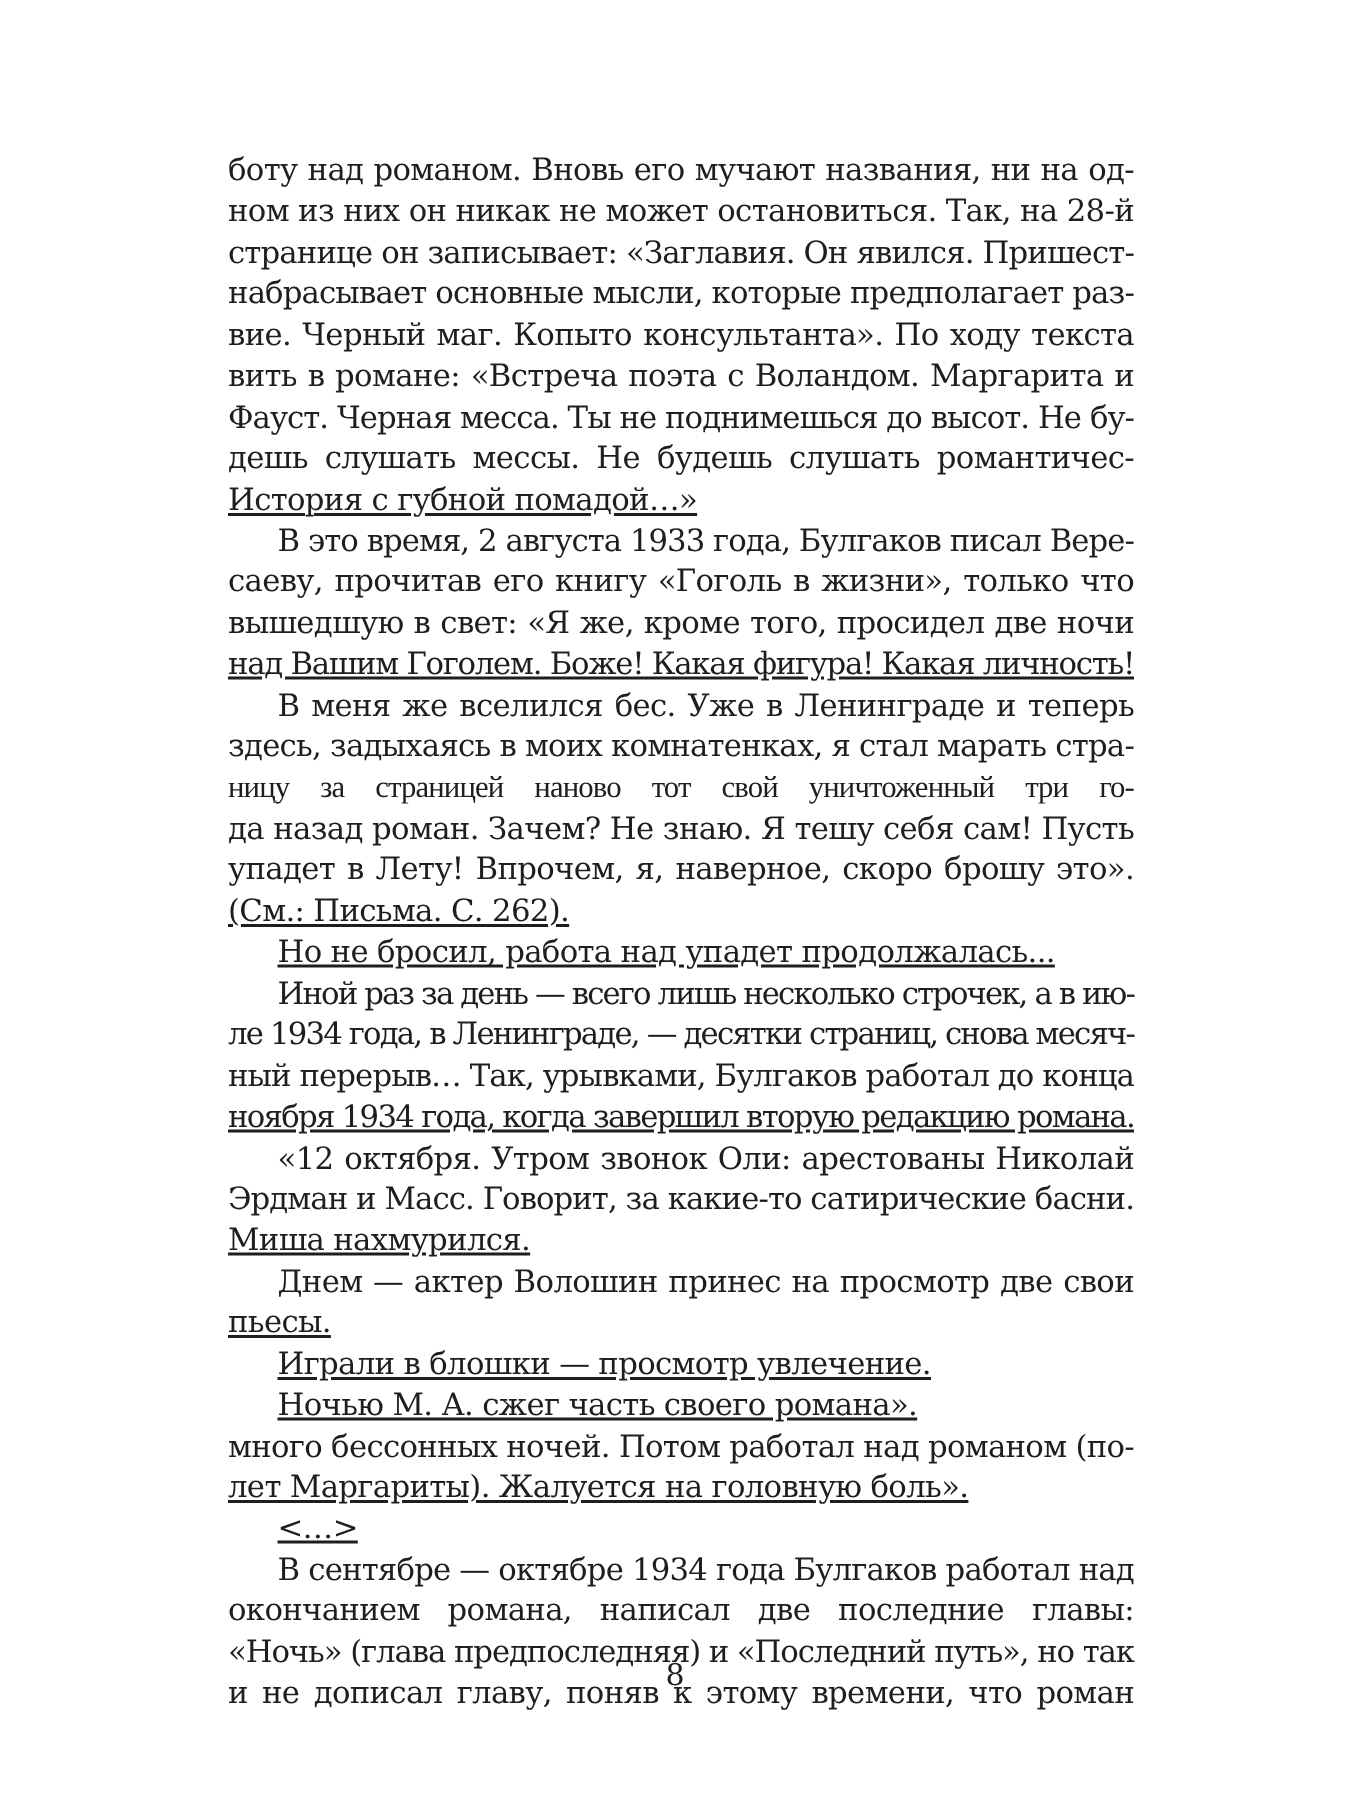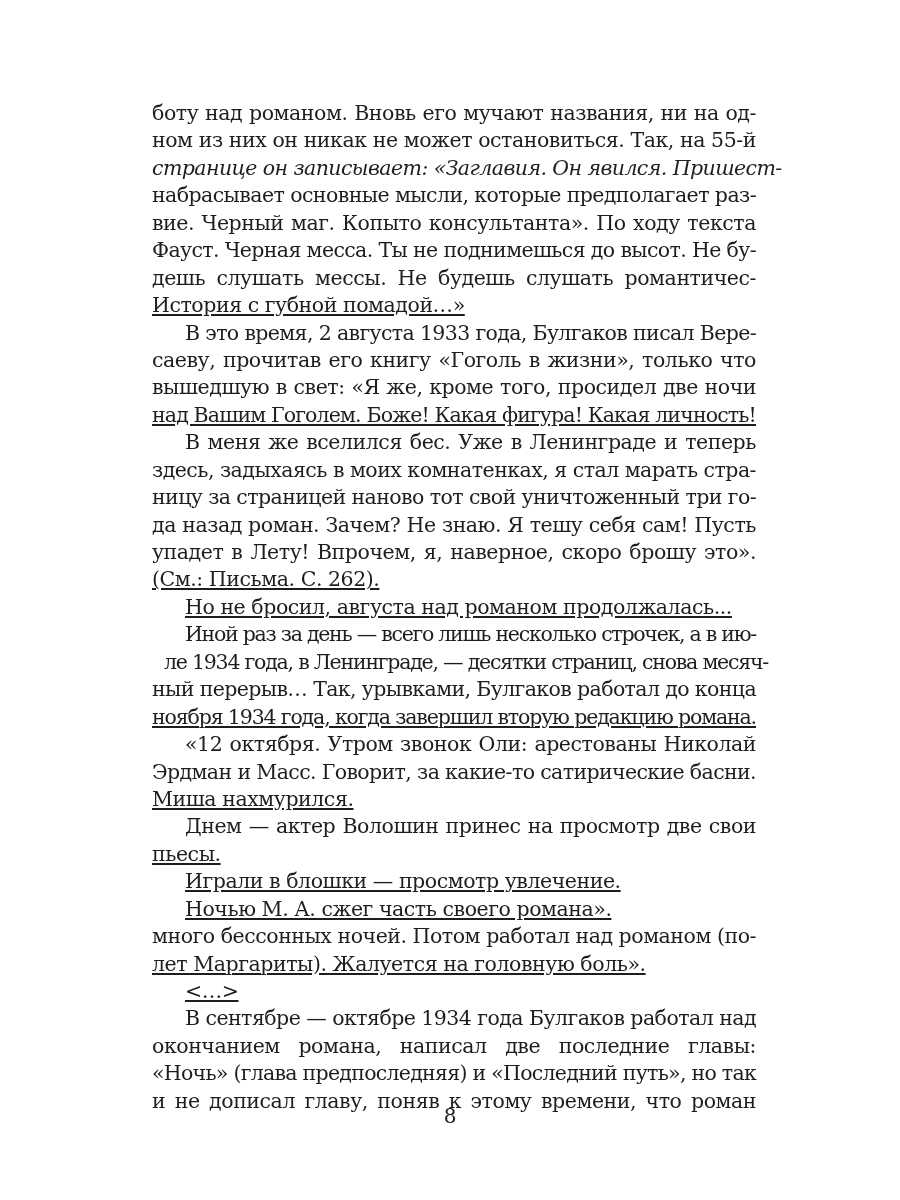--- a/index.html
+++ b/index.html
@@ -37,40 +37,41 @@
       font-family: "DejaVu Serif", "Liberation Serif", serif;
       font-size: 20px;
       color: #1e1e1e;
     }
   </style>
 </head>
 <body>
 
 <div class="page" id="page-body">
     <span class="line">боту над романом. Вновь его мучают названия, ни на од-</span>
-    <span class="line">ном из них он никак не может остановиться. Так, на 55-й</span>
-    <span class="line" style="letter-spacing: -0.572685px; font-style: italic;">странице он записывает: «Заглавия. Он явился. Пришест-</span>
+    <span class="line">ном из них он никак не может остановиться. Так, на 28-й</span>
+    <span class="line" style="letter-spacing: -0.572685px;">странице он записывает: «Заглавия. Он явился. Пришест-</span>
     <span class="line" style="letter-spacing: -0.579422px;">набрасывает основные мысли, которые предполагает раз-</span>
     <span class="line">вие. Черный маг. Копыто консультанта». По ходу текста</span>
+    <span class="line">вить в романе: «Встреча поэта с Воландом. Маргарита и</span>
     <span class="line" style="letter-spacing: -0.641477px;">Фауст. Черная месса. Ты не поднимешься до высот. Не бу-</span>
     <span class="line">дешь слушать мессы. Не будешь слушать романтичес-</span>
     <span class="line last">История с губной помадой…»</span>
     <span class="line indent" style="letter-spacing: -0.640394px;">В это время, 2 августа 1933 года, Булгаков писал Вере-</span>
     <span class="line">саеву, прочитав его книгу «Гоголь в жизни», только что</span>
     <span class="line">вышедшую в свет: «Я же, кроме того, просидел две ночи</span>
     <span class="line last" style="letter-spacing: -0.85191px;">над Вашим Гоголем. Боже! Какая фигура! Какая личность!</span>
     <span class="line indent">В меня же вселился бес. Уже в Ленинграде и теперь</span>
     <span class="line" style="letter-spacing: -0.523661px;">здесь, задыхаясь в моих комнатенках, я стал марать стра-</span>
-    <span class="line" style="letter-spacing: -0.582812px;">ницу за страницей наново тот свой уничтоженный три го-</span>
+    <span class="line" style="letter-spacing: -0.582812px; font-family: Liberation Serif, serif;">ницу за страницей наново тот свой уничтоженный три го-</span>
     <span class="line">да назад роман. Зачем? Не знаю. Я тешу себя сам! Пусть</span>
     <span class="line">упадет в Лету! Впрочем, я, наверное, скоро брошу это».</span>
     <span class="line last">(См.: Письма. С. 262).</span>
-    <span class="line indent last">Но не бросил, августа над романом продолжалась...</span>
+    <span class="line indent last">Но не бросил, работа над упадет продолжалась...</span>
     <span class="line indent" style="letter-spacing: -1.26166px;">Иной раз за день — всего лишь несколько строчек, а в ию-</span>
-    <span class="line" style="letter-spacing: -1.22781px; margin-left: 12px;">ле 1934 года, в Ленинграде, — десятки страниц, снова месяч-</span>
+    <span class="line" style="letter-spacing: -1.22781px;">ле 1934 года, в Ленинграде, — десятки страниц, снова месяч-</span>
     <span class="line" style="letter-spacing: -0.619517px;">ный перерыв… Так, урывками, Булгаков работал до конца</span>
     <span class="line last" style="letter-spacing: -1.14559px;">ноября 1934 года, когда завершил вторую редакцию романа.</span>
     <span class="line indent">«12 октября. Утром звонок Оли: арестованы Николай</span>
     <span class="line" style="letter-spacing: -0.626989px;">Эрдман и Масс. Говорит, за какие-то сатирические басни.</span>
     <span class="line last">Миша нахмурился.</span>
     <span class="line indent">Днем — актер Волошин принес на просмотр две свои</span>
     <span class="line last">пьесы.</span>
     <span class="line indent last">Играли в блошки — просмотр увлечение.</span>
     <span class="line indent last">Ночью М. А. сжег часть своего романа».</span>
     <span class="line" style="letter-spacing: -0.471521px;">много бессонных ночей. Потом работал над романом (по-</span>

